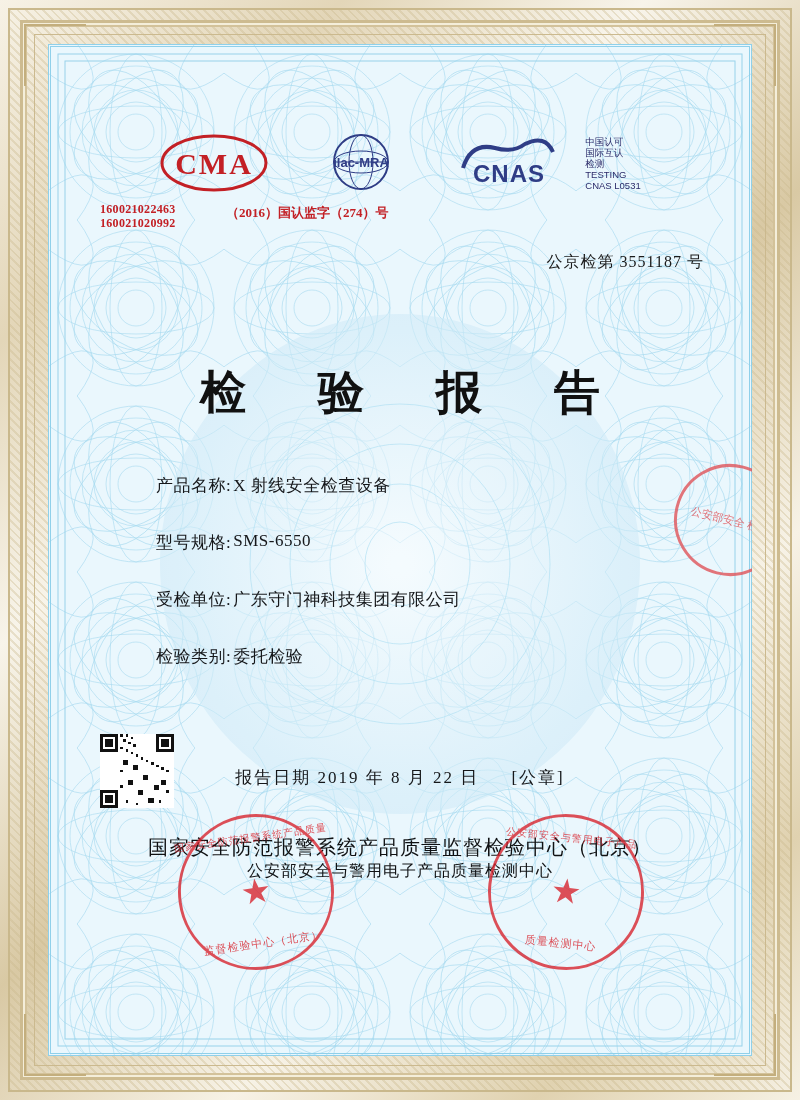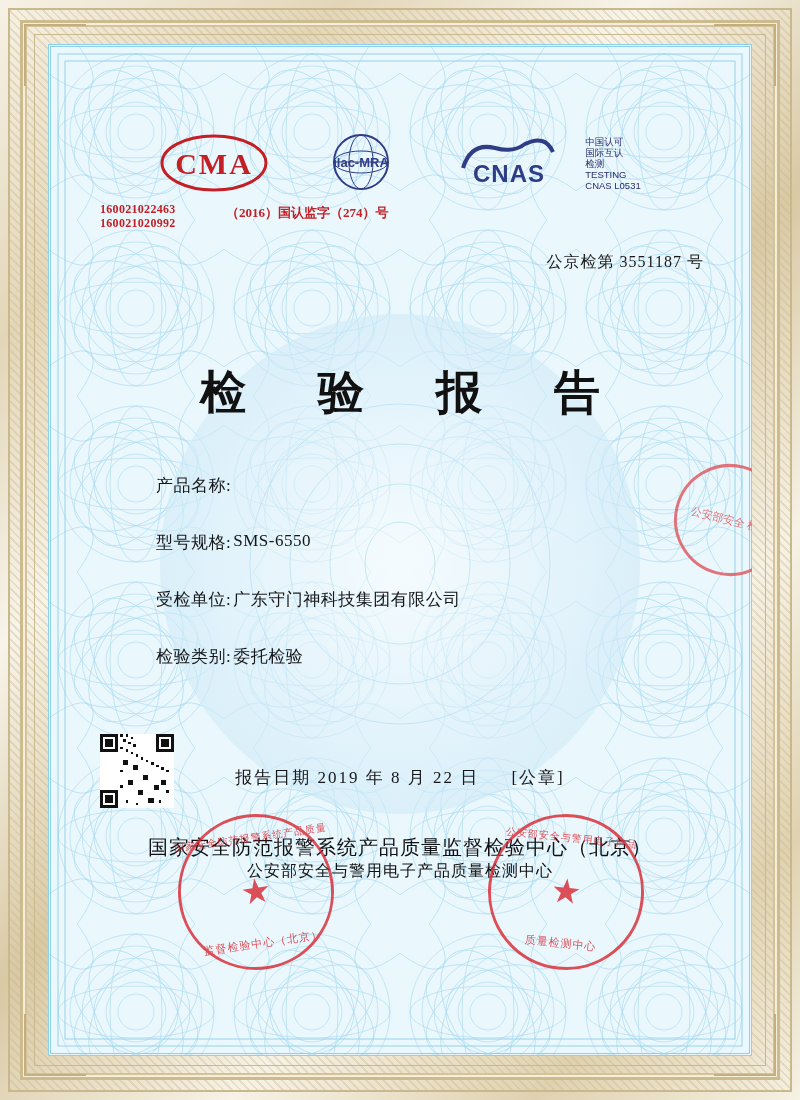--- a/index.html
+++ b/index.html
@@ -292,20 +292,21 @@
       </div>
       <div class="gr-no">（2016）国认监字（274）号</div>
 
       <div class="report-no">公京检第 3551187 号</div>
 
       <div class="title">检 验 报 告</div>
 
       <div class="fields">
         <div class="field">
           <span class="label">产品名称:</span>
+          <span class="value">X 射线安全检查设备</span>
         </div>
         <div class="field">
           <span class="label">型号规格:</span>
           <span class="value">SMS-6550</span>
         </div>
         <div class="field">
           <span class="label">受检单位:</span>
           <span class="value">广东守门神科技集团有限公司</span>
         </div>
         <div class="field">

